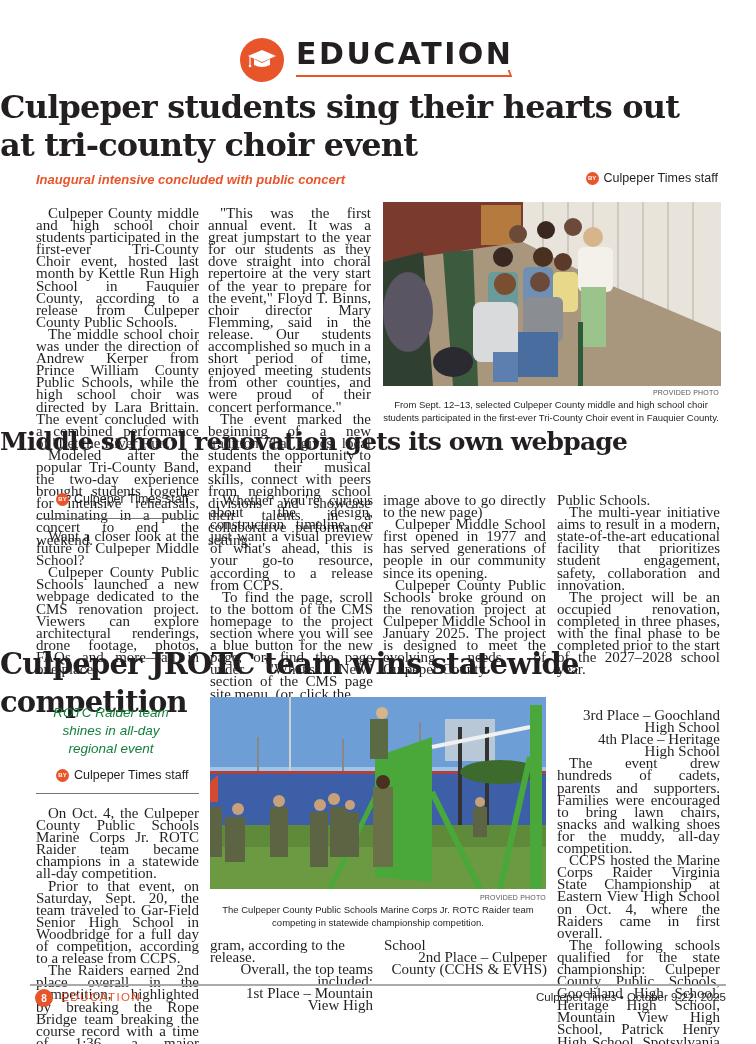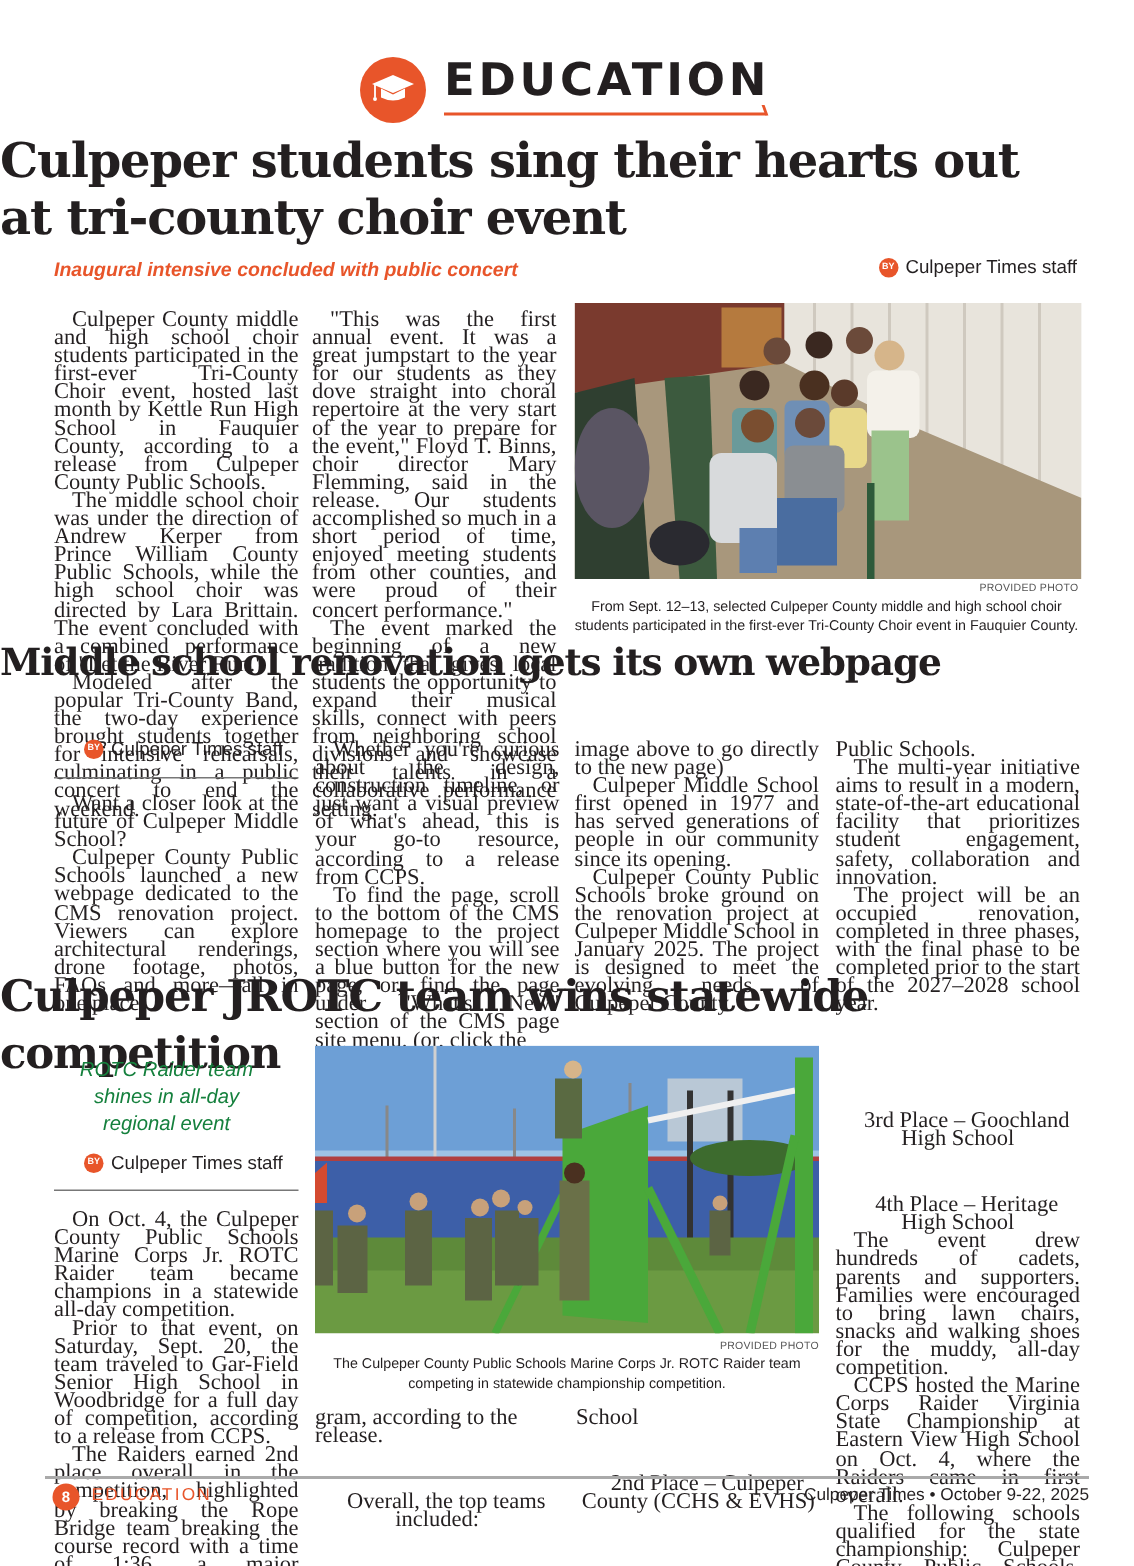--- a/index.html
+++ b/index.html
@@ -20,21 +20,21 @@
   .h3 { top: 645px; font-size: 29px; line-height: 38px; }
 
   .deck { position: absolute; font-family: "Liberation Sans", sans-serif; font-style: italic; font-weight: bold; color: #e8552a; font-size: 13px; }
 
   .byline { position: absolute; display: flex; align-items: center; font-family: "Liberation Sans", sans-serif; font-size: 12.5px; color: #231f20; }
   .by-badge { width: 13px; height: 13px; border-radius: 50%; background: #e8552a; color: #fff; font-size: 6px; font-weight: bold; display: flex; align-items: center; justify-content: center; margin-right: 5px; font-family: "Liberation Sans", sans-serif; }
 
   .col { position: absolute; font-family: "Liberation Serif", serif; font-size: 15px; line-height: 12.1px; color: #231f20; text-align: justify; hyphens: manual; }
   .col p { text-indent: 12px; }
   .col p.noindent { text-indent: 0; }
-  .col p.list { text-indent: 12px; text-align: center; margin-top: 32px; }
+  .col p.list { text-indent: 12px; text-align: right; }
 
   .photo { position: absolute; overflow: hidden; }
   .credit { position: absolute; font-family: "Liberation Sans", sans-serif; font-size: 7px; color: #555; text-align: right; letter-spacing: 0.2px; }
   .caption { position: absolute; font-family: "Liberation Sans", sans-serif; font-weight: normal; font-size: 9.5px; line-height: 12.5px; color: #231f20; text-align: center; }
 
   .rule { position: absolute; height: 1px; background: #777; }
 
   .kicker { position: absolute; text-align: center; font-family: "Liberation Sans", sans-serif; font-style: italic; font-size: 13.5px; line-height: 18px; color: #15803d; }
 
   .footer-rule { position: absolute; left: 30px; top: 984px; width: 696px; height: 1.5px; background: #aaa; }

